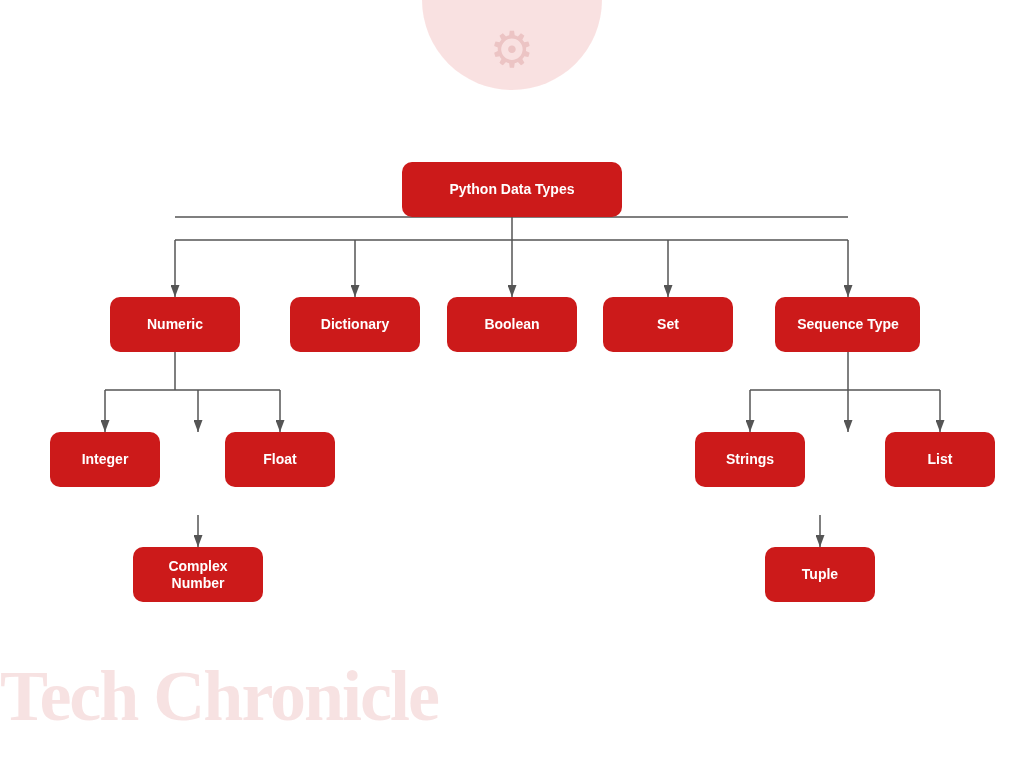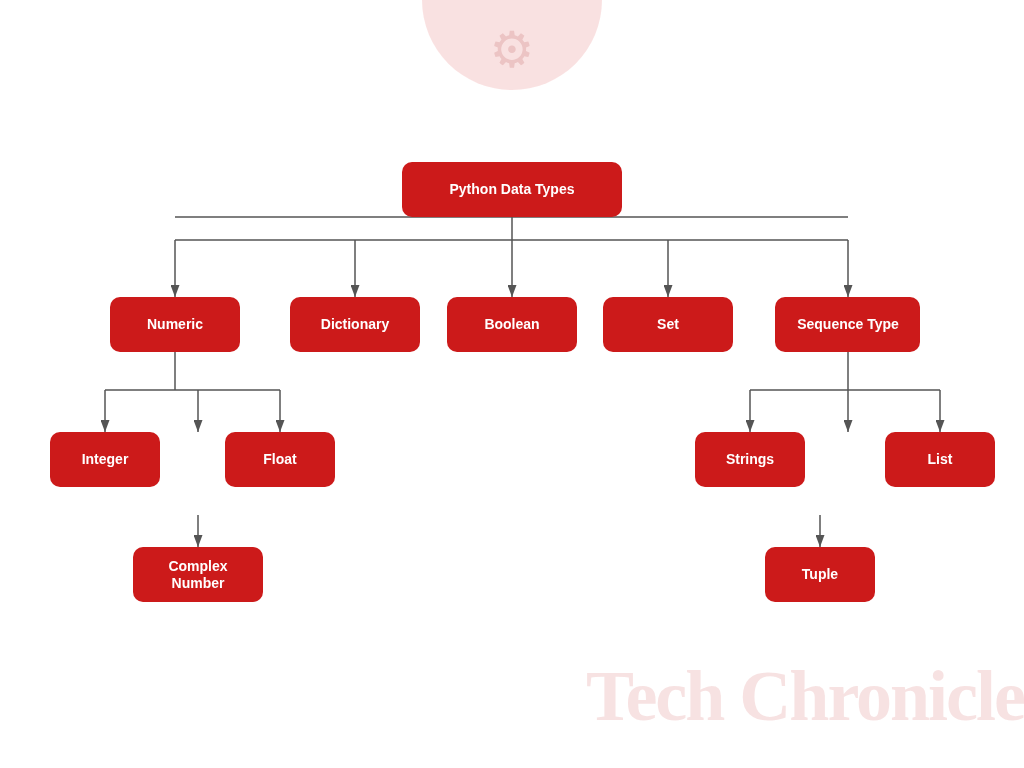--- a/index.html
+++ b/index.html
@@ -36,21 +36,21 @@
       color: #c0505080;
       margin-top: 10px;
     }
 
     
     .bottom-watermark {
       position: absolute;
       bottom: 30px;
       left: 0;
       right: 0;
-      text-align: right;
+      text-align: left;
       font-size: 72px;
       font-family: 'Times New Roman', serif;
       font-weight: bold;
       color: rgba(200, 60, 60, 0.15);
       white-space: nowrap;
       letter-spacing: -2px;
     }
 
     
     .diagram {

